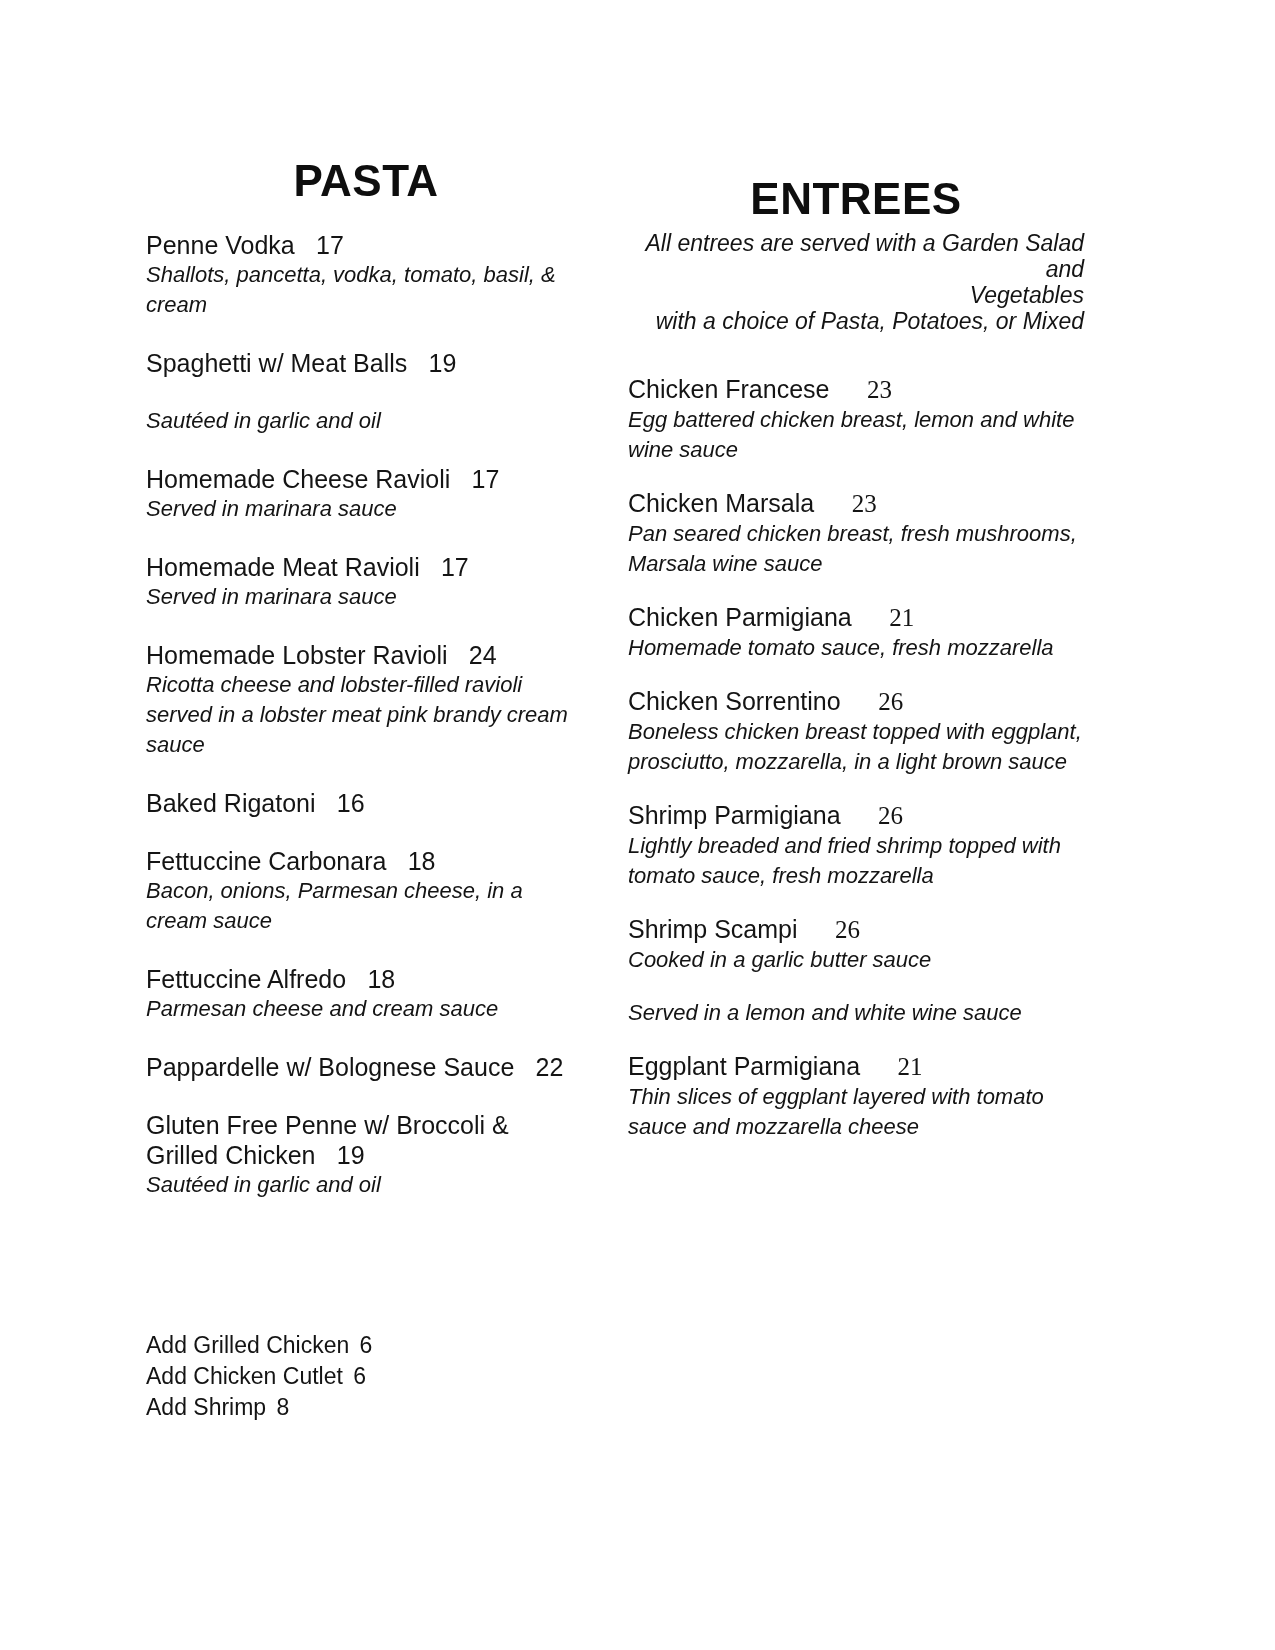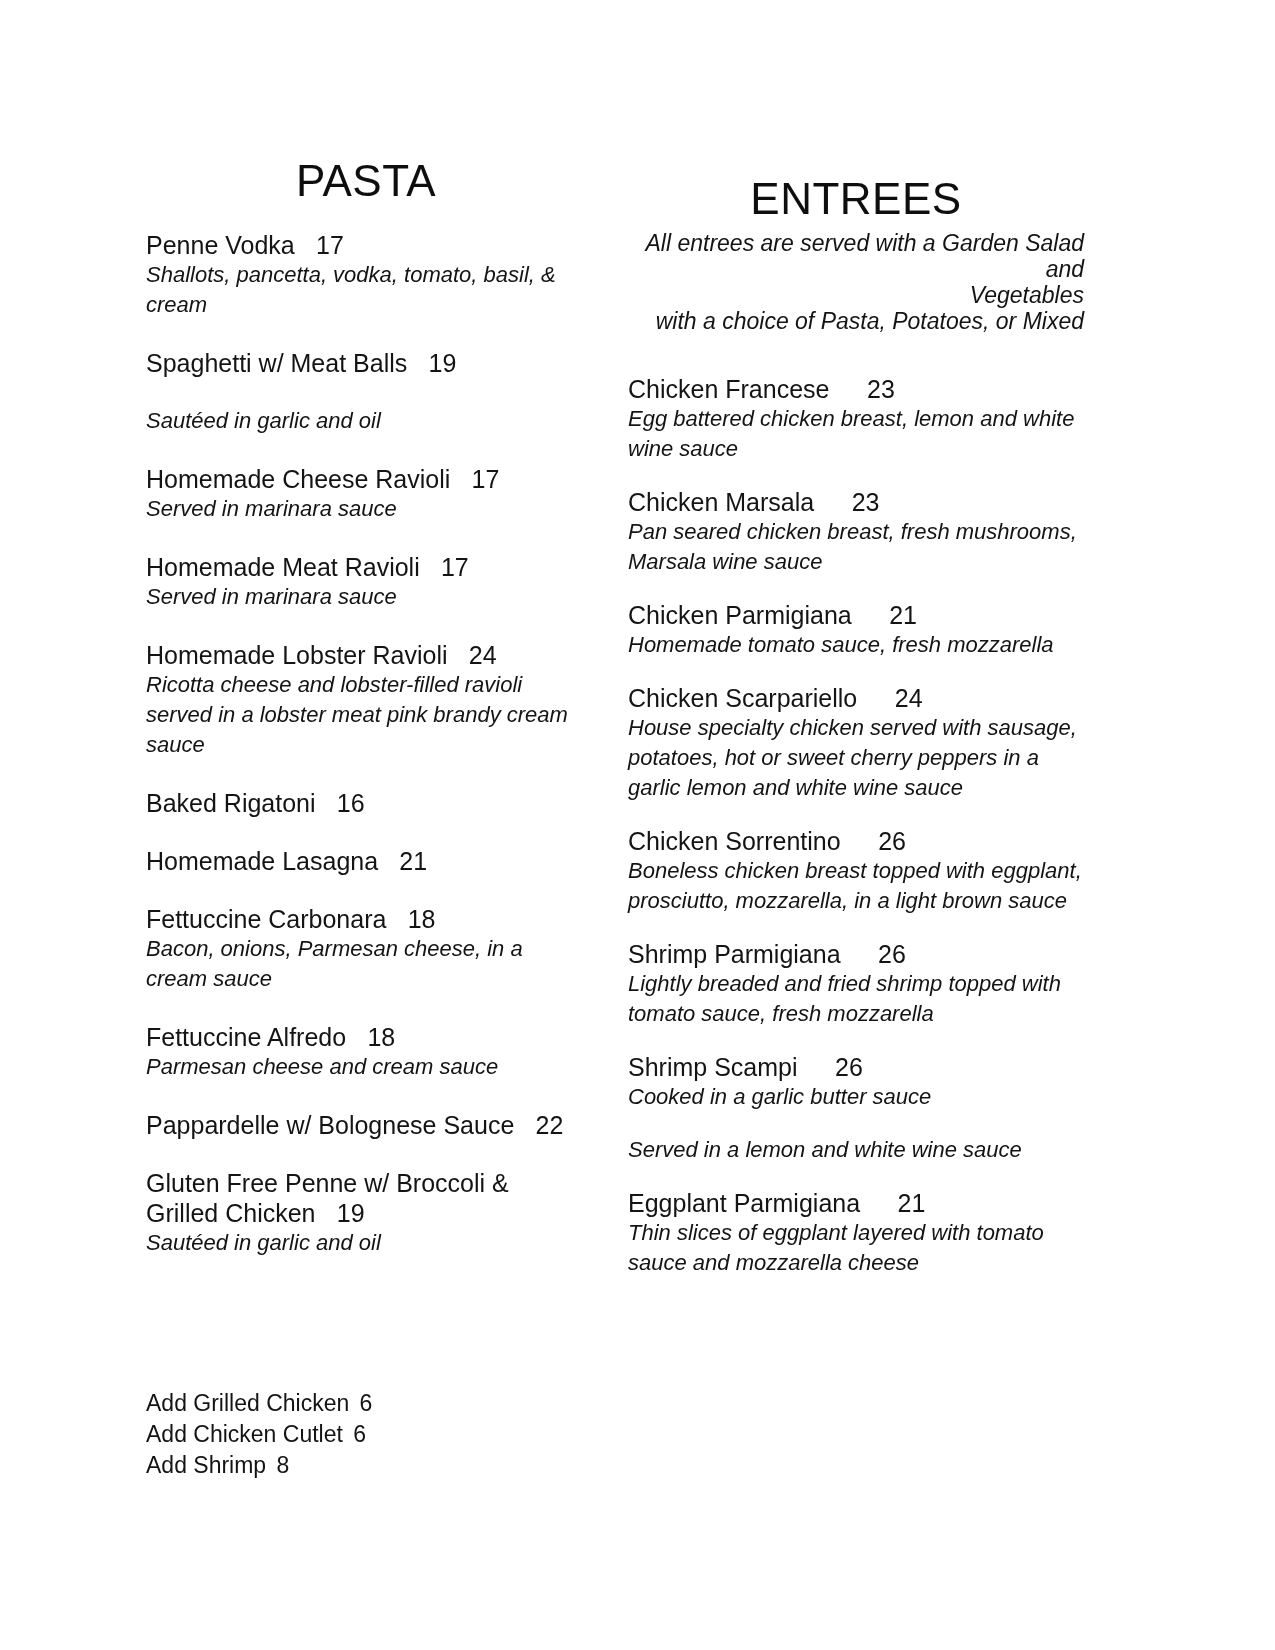--- a/index.html
+++ b/index.html
@@ -12,39 +12,39 @@
     font-family: "Liberation Sans", sans-serif;
     overflow: hidden;
   }
   .col { position: absolute; }
   .col-left  { left: 146px; top: 158px; width: 440px; }
   .col-right { left: 628px; top: 176px; width: 456px; }
   .section-title {
     margin: 0;
     font-size: 44px;
     line-height: 46px;
-    font-weight: normal;
+    font-weight: bold;
     letter-spacing: 0.5px;
     text-align: center;
     color: #0e0e0e;
   }
   .col-left  .section-title { margin-bottom: 26px; }
   .col-right .section-title { margin-bottom: 8px; }
   .intro {
     font-style: italic;
     font-size: 23px;
     line-height: 26px;
     text-align: right;
     margin-bottom: 40px;
   }
   .menu-item { margin-bottom: 28px; }
   .col-right .menu-item { margin-bottom: 23px; }
   .item-line { font-size: 25px; line-height: 30px; }
   .item-price { margin-left: 0.85em; }
-  .col-right .item-price { margin-left: 1.5em; }
+  .col-right .item-price { margin-left: 1.5em; font-family: Liberation Serif, serif; }
   .item-desc {
     font-style: italic;
     font-size: 22px;
     line-height: 30px;
   }
   .addons {
     margin-top: 130px;
     text-align: left;
     font-size: 23px;
     line-height: 31px;
@@ -86,24 +86,20 @@
   <div class="menu-item">
     <div class="item-line"><span class="item-name">Homemade Lobster Ravioli</span><span class="item-price">24</span></div>
     <div class="item-desc">Ricotta cheese and lobster-filled ravioli served in a lobster meat pink brandy cream sauce</div>
   </div>
 
   <div class="menu-item">
     <div class="item-line"><span class="item-name">Baked Rigatoni</span><span class="item-price">16</span></div>
 
   </div>
 
-  <div class="menu-item">
-    <div class="item-line"><span class="item-name">Homemade Lasagna</span><span class="item-price">21</span></div>
-
-  </div>
 
   <div class="menu-item">
     <div class="item-line"><span class="item-name">Fettuccine Carbonara</span><span class="item-price">18</span></div>
     <div class="item-desc">Bacon, onions, Parmesan cheese, in a cream sauce</div>
   </div>
 
   <div class="menu-item">
     <div class="item-line"><span class="item-name">Fettuccine Alfredo</span><span class="item-price">18</span></div>
     <div class="item-desc">Parmesan cheese and cream sauce</div>
   </div>
@@ -145,24 +141,20 @@
   <div class="menu-item">
     <div class="item-line"><span class="item-name">Chicken Marsala</span><span class="item-price">23</span></div>
     <div class="item-desc">Pan seared chicken breast, fresh mushrooms, Marsala wine sauce</div>
   </div>
 
   <div class="menu-item">
     <div class="item-line"><span class="item-name">Chicken Parmigiana</span><span class="item-price">21</span></div>
     <div class="item-desc">Homemade tomato sauce, fresh mozzarella</div>
   </div>
 
-  <div class="menu-item">
-    <div class="item-line"><span class="item-name">Chicken Scarpariello</span><span class="item-price">24</span></div>
-    <div class="item-desc">House specialty chicken served with sausage, potatoes, hot or sweet cherry peppers in a garlic lemon and white wine sauce</div>
-  </div>
 
   <div class="menu-item">
     <div class="item-line"><span class="item-name">Chicken Sorrentino</span><span class="item-price">26</span></div>
     <div class="item-desc">Boneless chicken breast topped with eggplant, prosciutto, mozzarella, in a light brown sauce</div>
   </div>
 
   <div class="menu-item">
     <div class="item-line"><span class="item-name">Shrimp Parmigiana</span><span class="item-price">26</span></div>
     <div class="item-desc">Lightly breaded and fried shrimp topped with tomato sauce, fresh mozzarella</div>
   </div>

